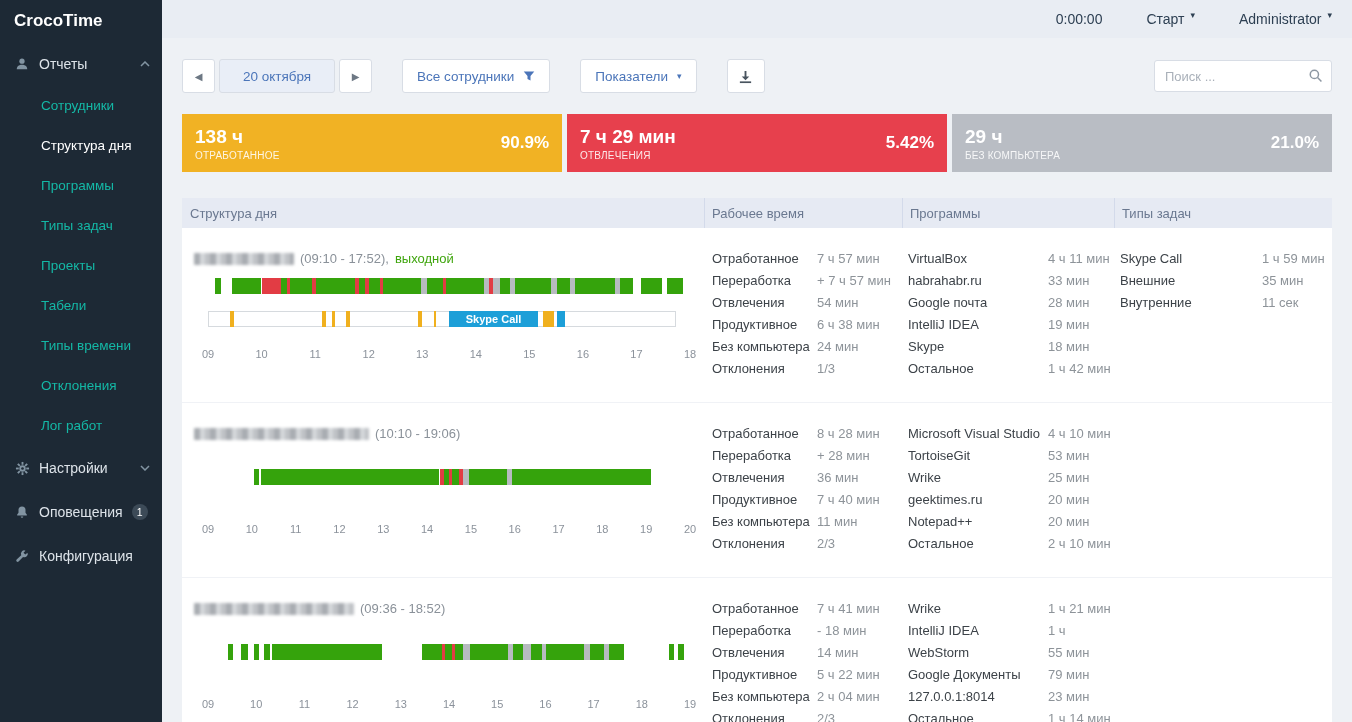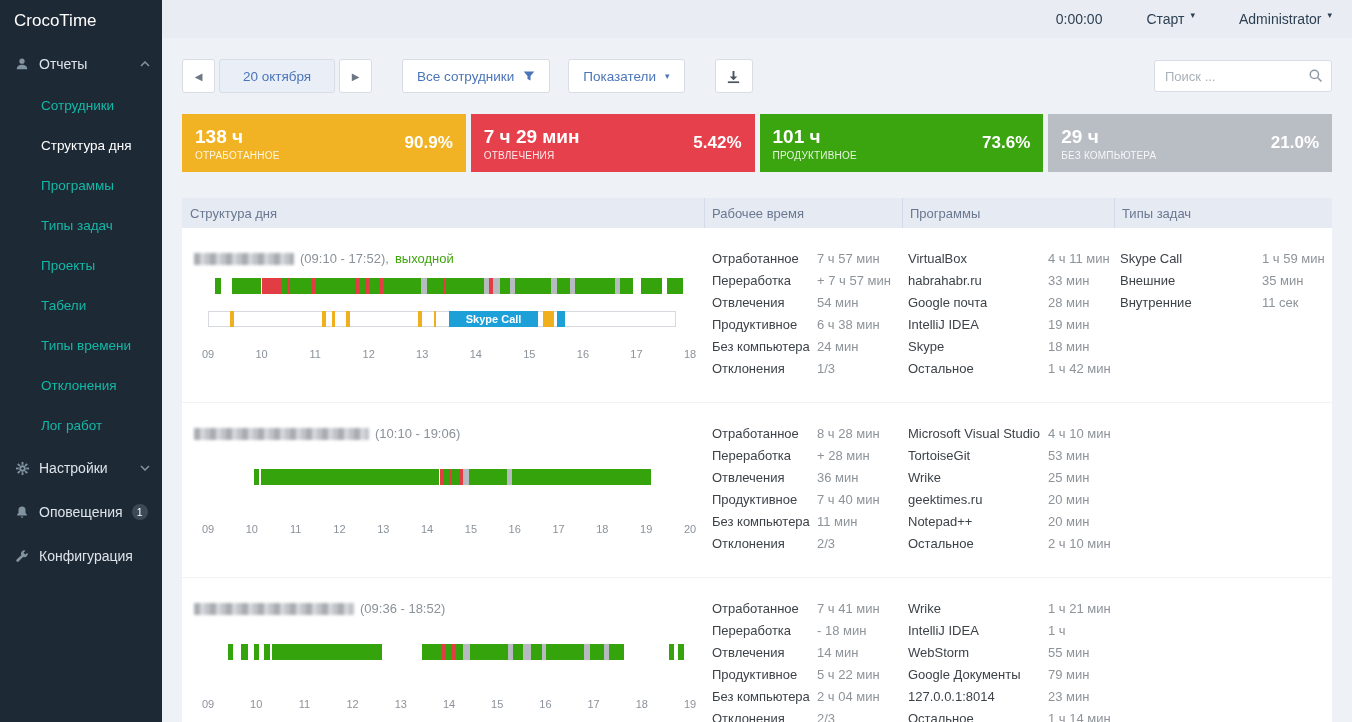--- a/index.html
+++ b/index.html
@@ -1,38 +1,38 @@
 <!DOCTYPE html>
 <html><head>
 <meta charset="utf-8">
 <style>
 *{box-sizing:border-box;margin:0;padding:0}
 html,body{width:1352px;height:722px;overflow:hidden}
 body{font-family:"Liberation Sans","DejaVu Sans",sans-serif;background:#eef1f5;font-size:13px;color:#3a4149;position:relative}
 
 .sidebar{position:absolute;left:0;top:0;width:162px;height:722px;background:#1d2935;z-index:5}
-.logo{height:42px;line-height:42px;padding-left:14px;color:#fff;font-size:17px;font-weight:normal}
+.logo{height:42px;line-height:42px;padding-left:14px;color:#fff;font-size:17px;font-weight:bold}
 .nav-section{display:flex;align-items:center;height:44px;padding:0 12px 0 14px;cursor:pointer;color:#dde3e9;font-size:14px}
 .nav-section .icon{width:16px;height:16px;margin-right:9px;color:#8294a2;display:inline-flex;align-items:center;justify-content:center;flex:none}
 .nav-section .chev{margin-left:auto;color:#8294a2;display:inline-flex}
 .subitem{height:40px;line-height:40px;padding-left:41px;font-size:13.5px;color:#14b8a6;cursor:pointer;white-space:nowrap}
 .subitem.active{color:#ffffff}
 .badge{margin-left:9px;min-width:16px;height:16px;border-radius:8px;background:#3c4a57;color:#fff;font-size:10.5px;display:inline-flex;align-items:center;justify-content:center;padding:0 4px}
 
 .topbar{position:absolute;left:162px;right:0;top:0;height:38px;background:#e9edf3;display:flex;align-items:center;justify-content:flex-end;gap:44px;padding-right:20px;color:#2e4053;font-size:14px}
 .tb-item{display:flex;align-items:flex-start;gap:6px;cursor:pointer}
 .caret{font-size:9px;line-height:1}
 
 .main{position:absolute;left:162px;top:38px;right:0;bottom:0;overflow:hidden}
 .toolbar{display:flex;align-items:center;margin:20px 20px 0 20px;height:36px}
 .btn{display:inline-flex;align-items:center;justify-content:center;height:34px;background:#fff;border:1px solid #d8dde5;border-radius:3px;color:#4b75b9;font-size:13.5px;cursor:pointer}
 .btn.sq{width:33px;color:#6d7884;font-size:10px}
 .btn.date{width:116px;background:#e9eef7;margin:0 4px}
 .btn.emp-filter{margin-left:30px;padding:0 14px;gap:9px}
-.btn.indicators{margin-left:18px;padding:0 14px;gap:9px}
+.btn.indicators{margin-left:30px;padding:0 14px;gap:9px}
 .btn.dl{margin-left:30px;width:38px;color:#49545f}
 .search{margin-left:auto;position:relative}
 .search input{width:178px;height:32px;border:1px solid #d8dde5;border-radius:3px;padding:0 32px 0 10px;font-size:13px;color:#555;outline:none;background:#fff;font-family:inherit}
 .search input::placeholder{color:#a9b0b9}
 .search .sicon{position:absolute;right:9px;top:8px;color:#8d97a2;display:inline-flex}
 
 .stats{display:flex;gap:5px;margin:20px 20px 16px}
 .stat-card{flex:1;height:58px;display:flex;align-items:center;justify-content:space-between;color:#fff;padding:0 13px;cursor:pointer}
 .stat-value{font-size:19px;font-weight:bold;line-height:22px;white-space:nowrap}
 .stat-label{font-size:10px;color:rgba(255,255,255,.88);letter-spacing:.2px;margin-top:2px;white-space:nowrap}
@@ -213,27 +213,20 @@
           <div class="stat-label">ОТРАБОТАННОЕ</div>
         </div>
         <div class="stat-pct">90.9%</div>
       </div>
       <div class="stat-card" style="background: rgb(231, 64, 77);">
         <div>
           <div class="stat-value">7 ч 29 мин</div>
           <div class="stat-label">ОТВЛЕЧЕНИЯ</div>
         </div>
         <div class="stat-pct">5.42%</div>
-      </div>
-      <div class="stat-card" style="background: rgb(58, 165, 14);">
-        <div>
-          <div class="stat-value">101 ч</div>
-          <div class="stat-label">ПРОДУКТИВНОЕ</div>
-        </div>
-        <div class="stat-pct">73.6%</div>
       </div>
       <div class="stat-card" style="background: rgb(185, 189, 196);">
         <div>
           <div class="stat-value">29 ч</div>
           <div class="stat-label">БЕЗ КОМПЬЮТЕРА</div>
         </div>
         <div class="stat-pct">21.0%</div>
       </div>
     </div>
 

